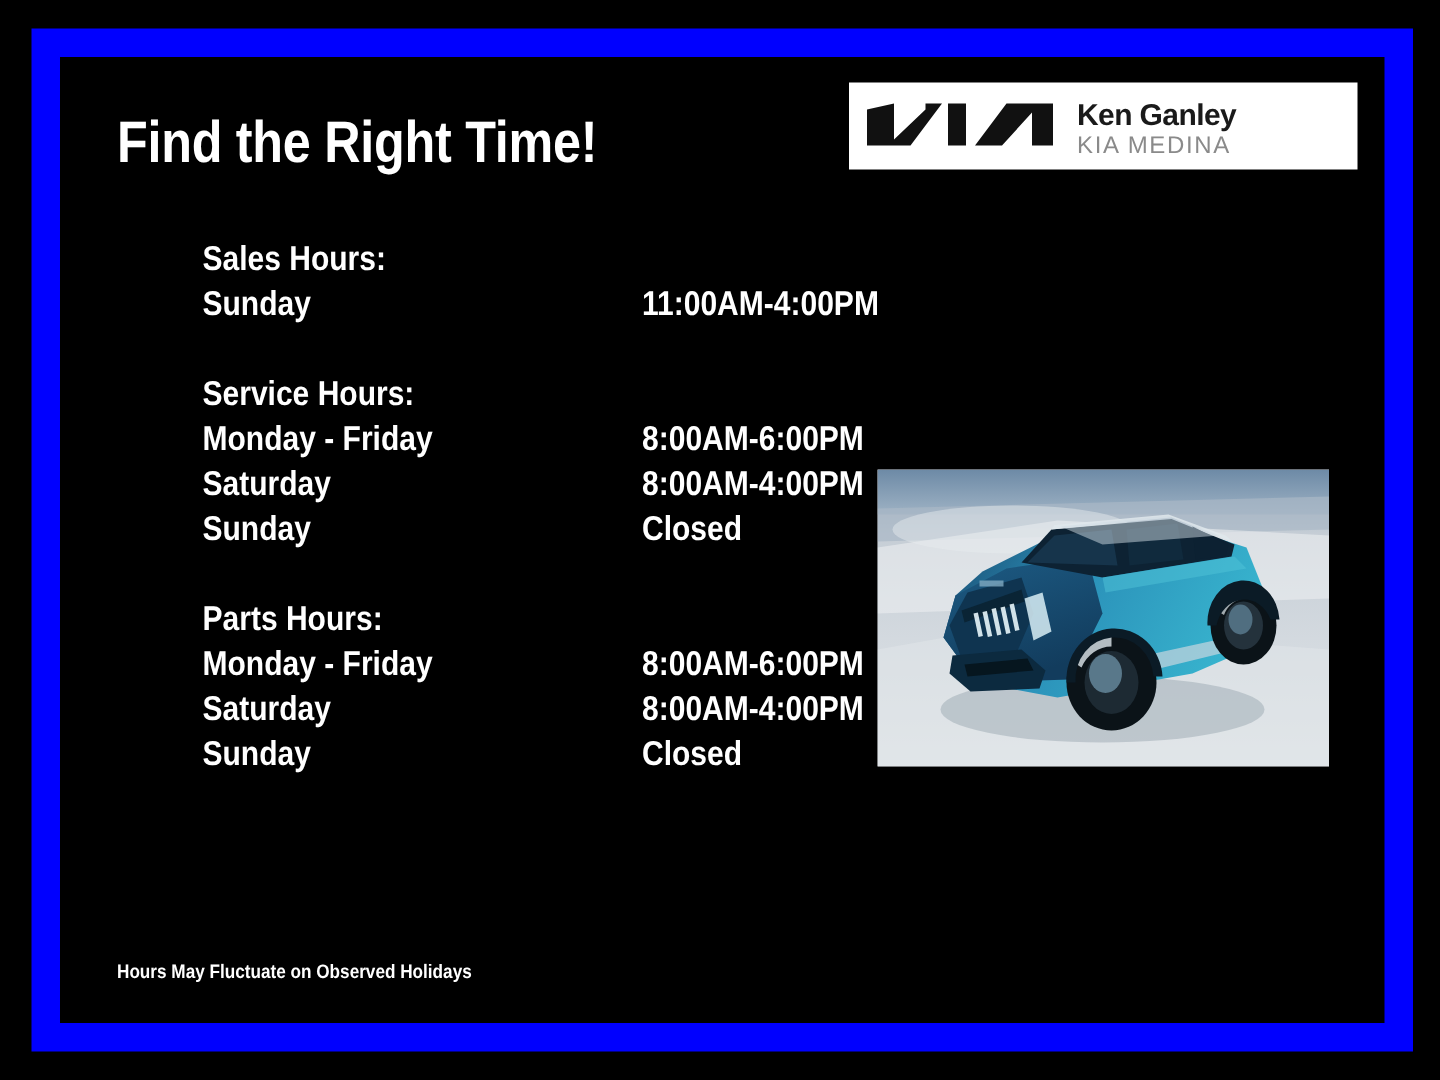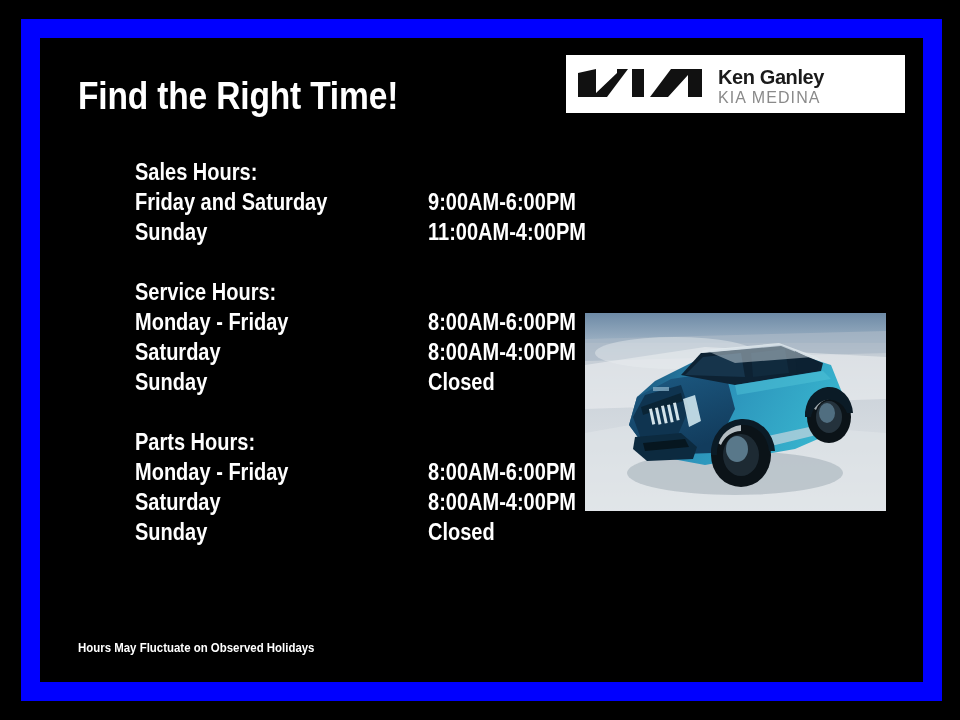--- a/index.html
+++ b/index.html
@@ -145,24 +145,20 @@
 <div id="slide">
 
   <div class="frame-blue"></div>
   <div class="frame-inner"></div>
 
   <div class="title">Find the Right Time!</div>
 
   <div class="hours-wrap">
       <div class="hours-block">
         <div class="block-heading">Sales Hours:</div>
-        <div class="hours-row">
-          <div class="row-day">Friday and Saturday</div>
-          <div class="row-time">9:00AM-6:00PM</div>
-        </div>
         <div class="hours-row">
           <div class="row-day">Sunday</div>
           <div class="row-time">11:00AM-4:00PM</div>
         </div>
       </div>
       <div class="hours-block">
         <div class="block-heading">Service Hours:</div>
         <div class="hours-row">
           <div class="row-day">Monday - Friday</div>
           <div class="row-time">8:00AM-6:00PM</div>

